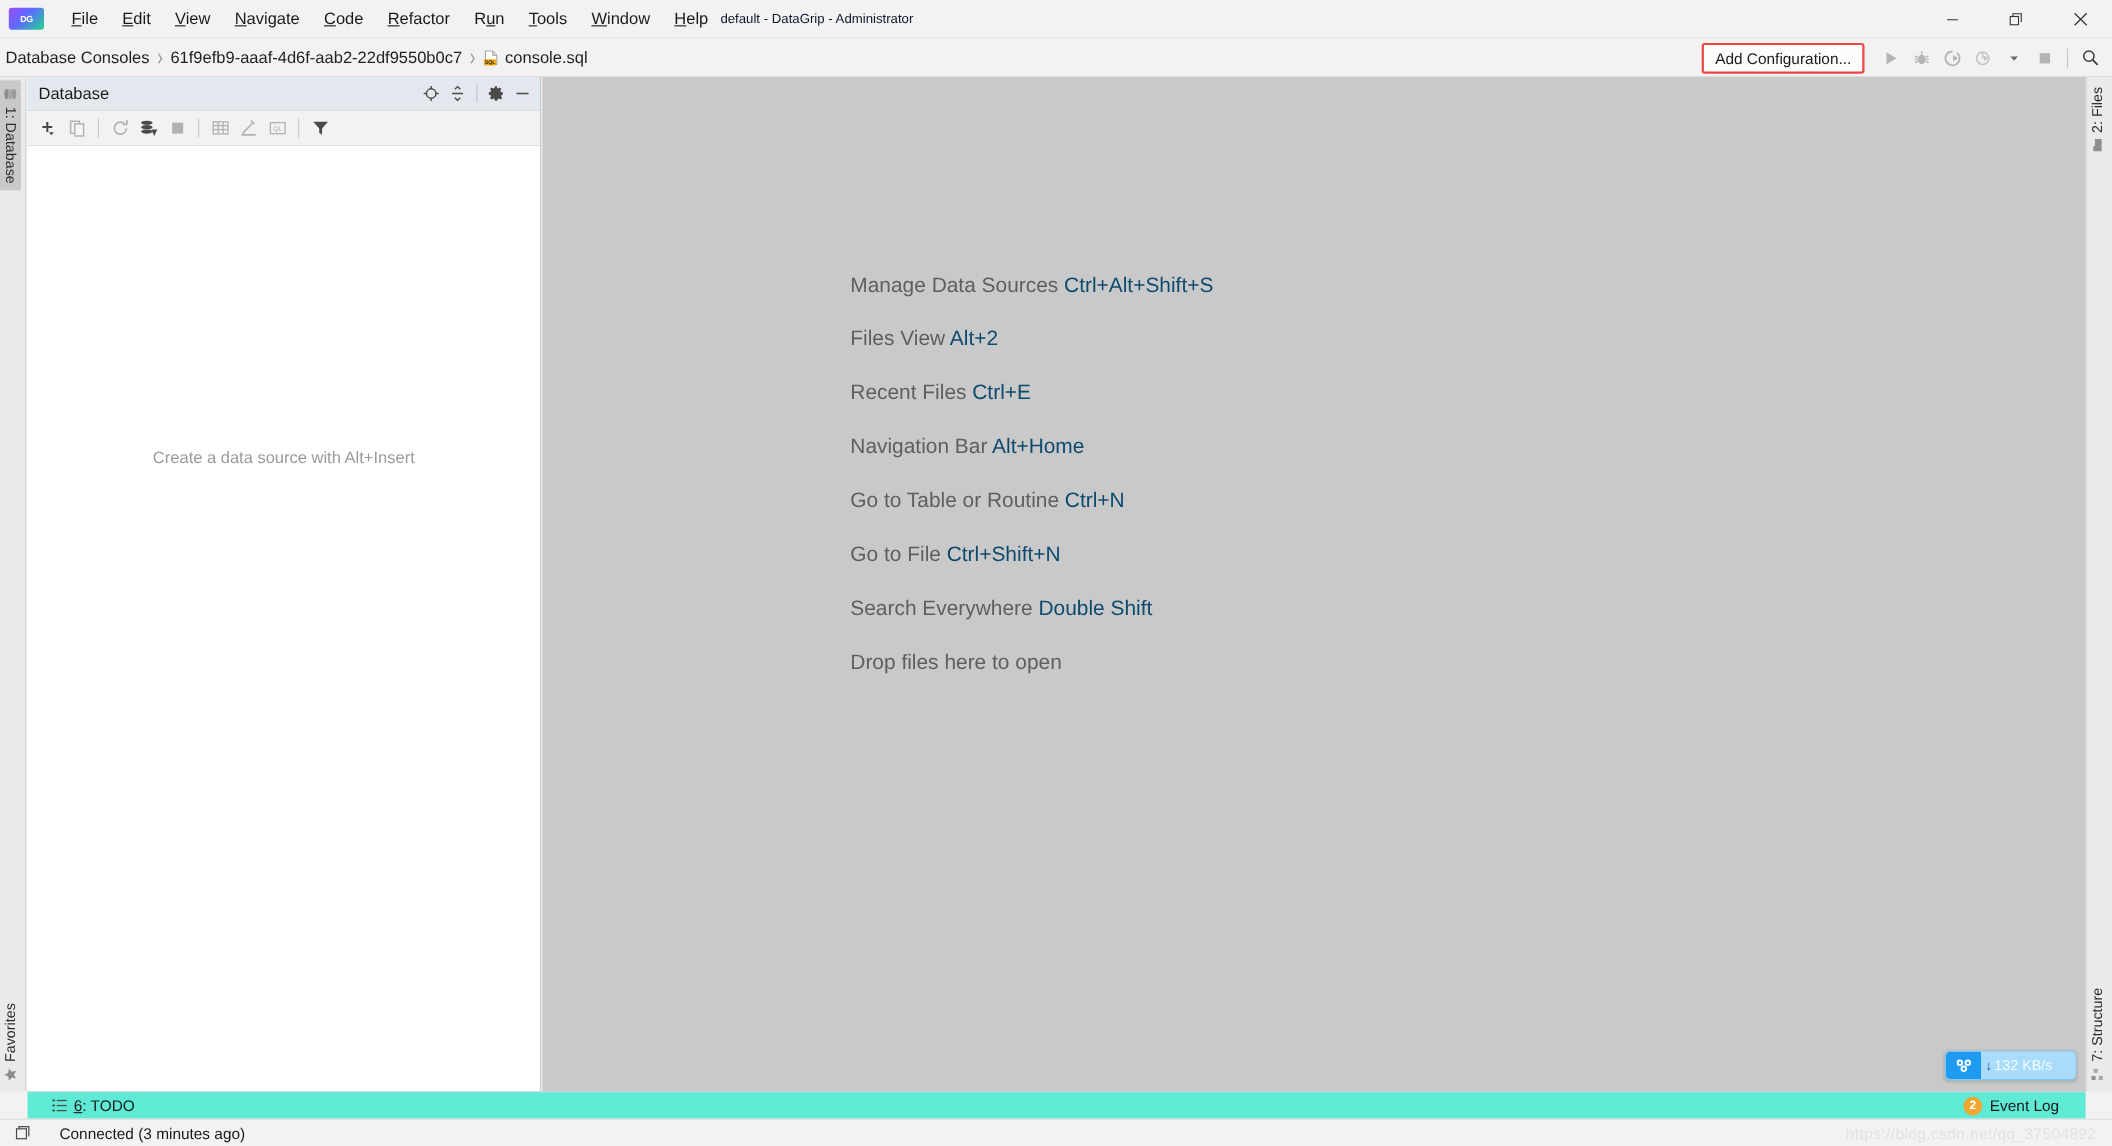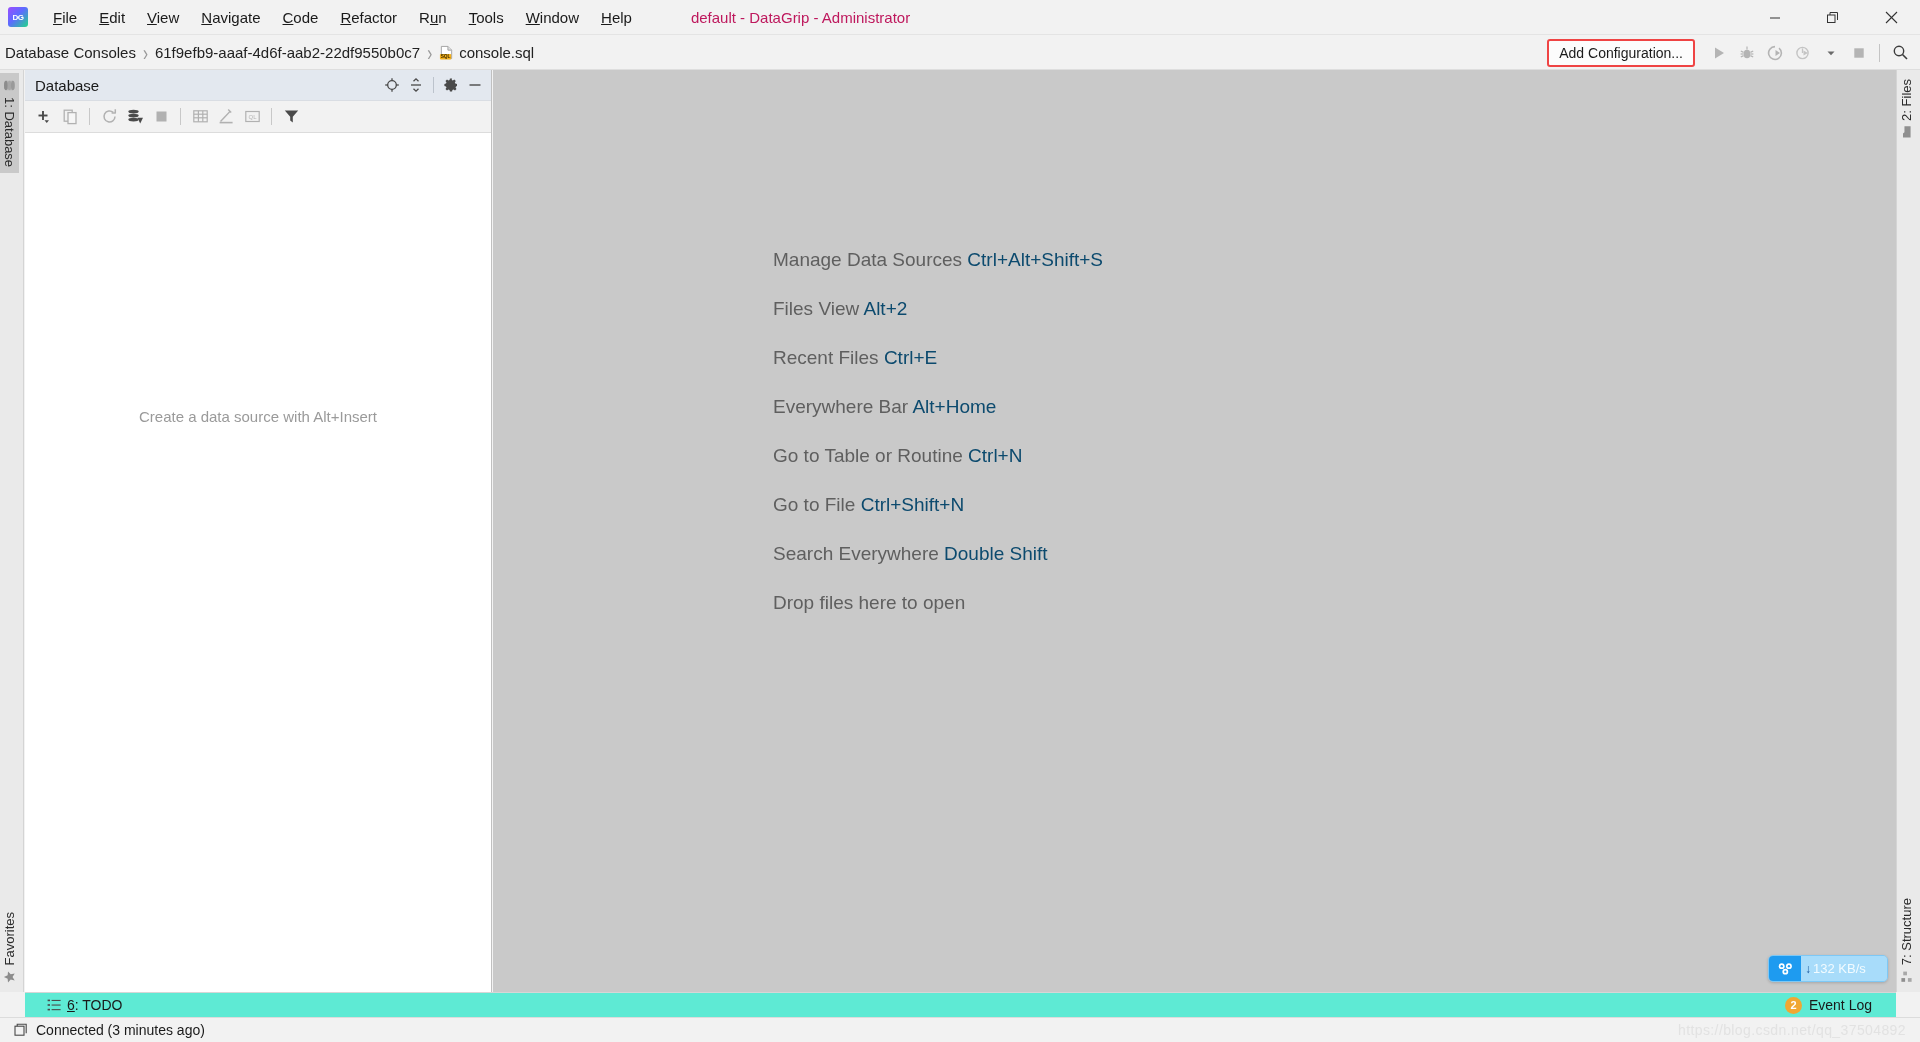--- a/index.html
+++ b/index.html
@@ -12,34 +12,34 @@
   }
   #app { position: relative; width: 1920px; height: 1042px; }
 
   
   .titlebar {
     position: absolute; top: 0; left: 0; width: 1920px; height: 35px;
     background: #f2f2f2; display: flex; align-items: center;
     border-bottom: 1px solid #e4e4e4;
   }
   .dg-logo {
-    width: 20px; height: 20px; margin-left: 8px; margin-right: 14px;
+    width: 32px; height: 20px; margin-left: 8px; margin-right: 14px;
     border-radius: 3px; position: relative; flex: 0 0 auto;
     background: linear-gradient(135deg,#9b4dff 0%,#5c6bff 45%,#21d789 100%);
     display: flex; align-items: center; justify-content: center;
   }
   .dg-logo span { color: #fff; font-size: 8px; font-weight: bold; letter-spacing: -0.5px; }
   .menubar { display: flex; align-items: center; gap: 0px; }
   .menu-item {
     font-size: 15px; color: #1a1a1a; padding: 3px 11px; cursor: default;
     white-space: nowrap;
   }
   .menu-item u { text-decoration: underline; }
   .win-title {
-    font-size: 15px; color: #be185d; margin-left: 48px; white-space: nowrap;
+    font-size: 12px; color: #0f172a; white-space: nowrap;
   }
   .win-ctrls {
     position: absolute; right: 0; top: 0; height: 35px; display: flex;
   }
   .win-btn {
     width: 58px; height: 35px; display: flex; align-items: center;
     justify-content: center; cursor: default;
   }
 
   
@@ -169,21 +169,21 @@
     color: #fff; font-size: 11px; font-weight: bold;
     display: flex; align-items: center; justify-content: center;
   }
 
   .statusbar {
     position: absolute; left: 0; top: 1017px; width: 1920px; height: 25px;
     background: #f2f2f2; display: flex; align-items: center;
     border-top: 1px solid #dcdcdc;
   }
   .status-left {
-    display: flex; align-items: center; gap: 7px; margin-left: 14px;
+    display: flex; align-items: center; gap: 25px; margin-left: 14px;
     font-size: 14px; color: #1a1a1a; cursor: default;
   }
   .watermark {
     position: absolute; right: 14px; font-size: 14px; color: #e2e2e2;
     letter-spacing: 0.4px; white-space: nowrap;
   }
 
   
   .netdisk {
     position: absolute; left: 1768px; top: 955px; width: 120px; height: 27px;
@@ -474,21 +474,21 @@
       </div>
       <div class="hint-row">
         <span>Files View</span>
         <span class="hint-key"> Alt+2</span>
       </div>
       <div class="hint-row">
         <span>Recent Files</span>
         <span class="hint-key"> Ctrl+E</span>
       </div>
       <div class="hint-row">
-        <span>Everywhere Bar</span>
+        <span>Navigation Bar</span>
         <span class="hint-key"> Alt+Home</span>
       </div>
       <div class="hint-row">
         <span>Go to Table or Routine</span>
         <span class="hint-key"> Ctrl+N</span>
       </div>
       <div class="hint-row">
         <span>Go to File</span>
         <span class="hint-key"> Ctrl+Shift+N</span>
       </div>

